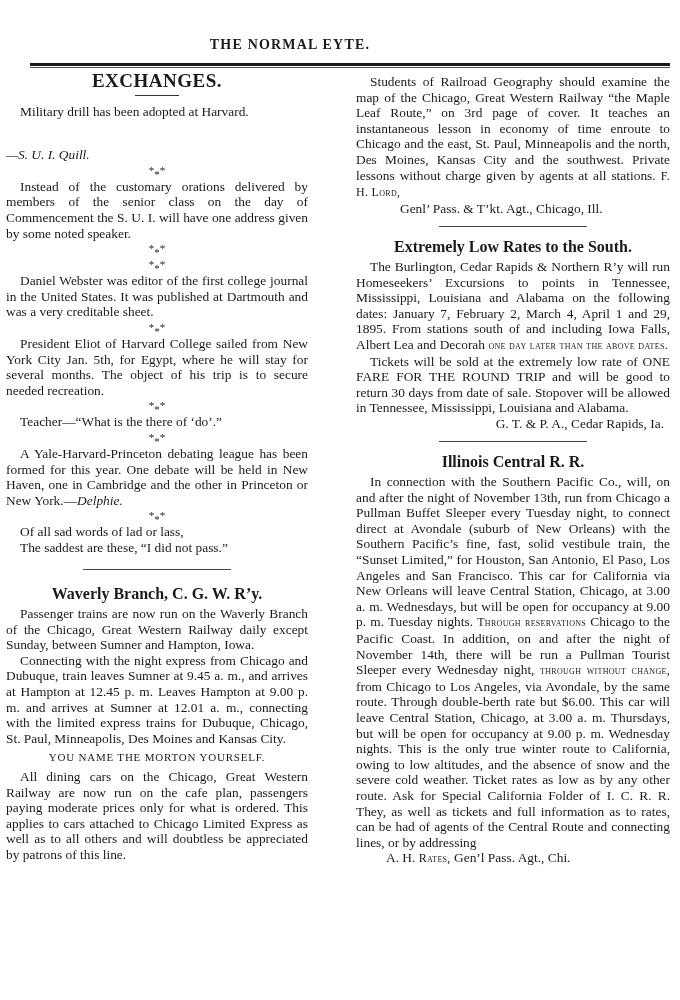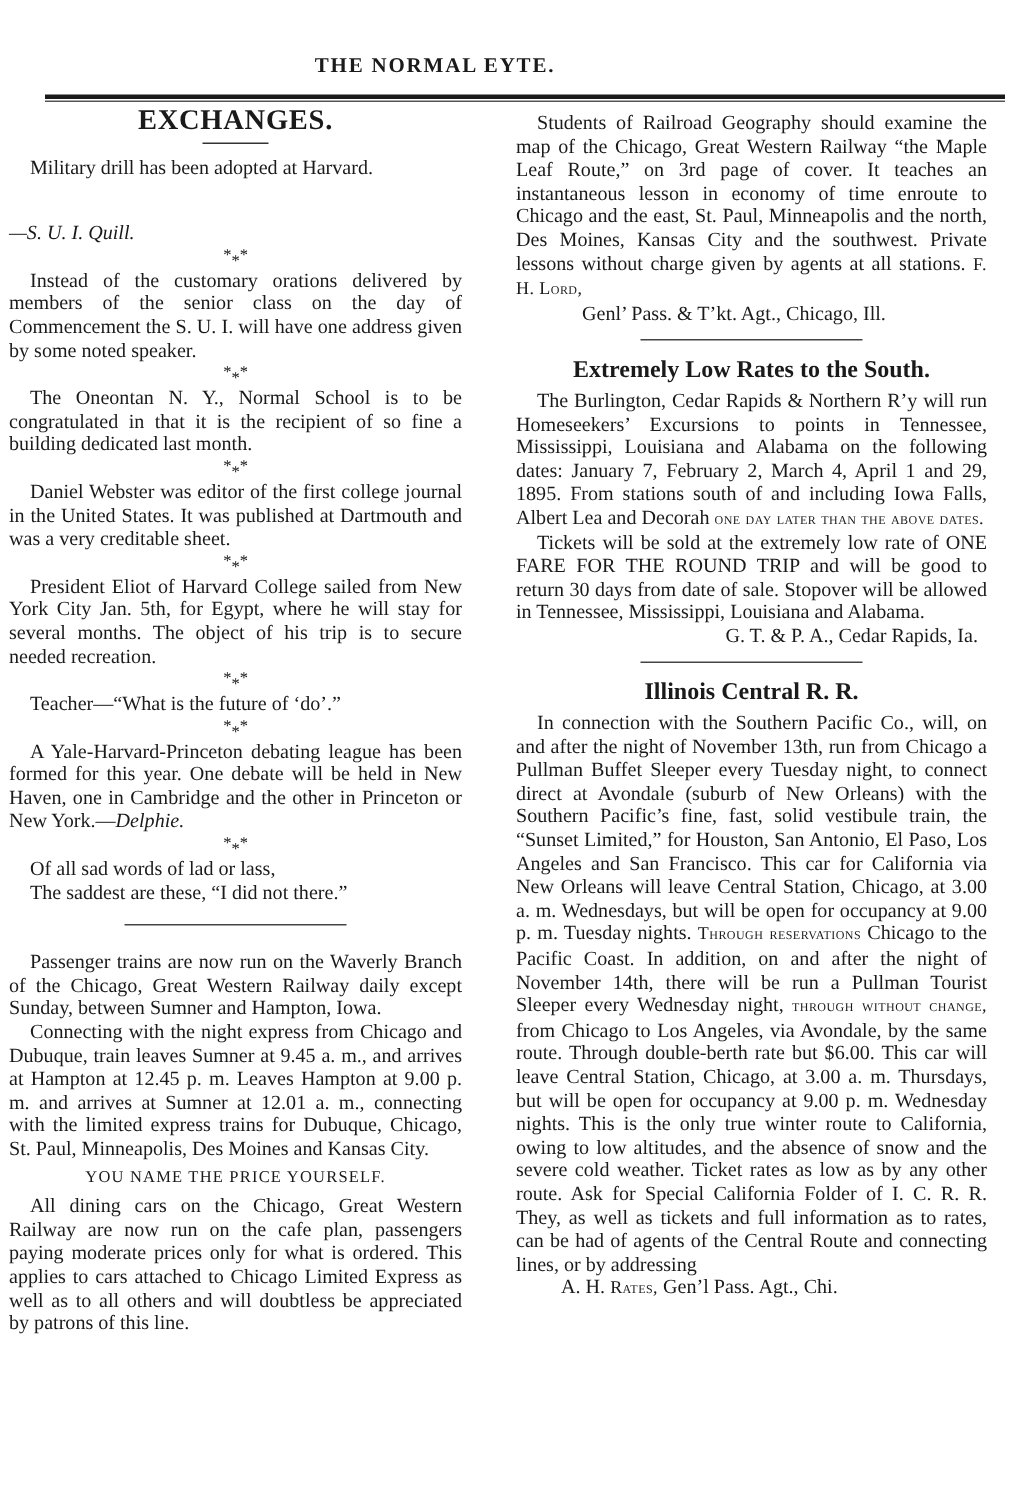--- a/index.html
+++ b/index.html
@@ -19,21 +19,21 @@
   .rule-thin {
     position: absolute; top: 67px; left: 30px; width: 640px; height: 1px; background: #555;
   }
   .col {
     position: absolute; top: 70px;
     font-family: "Liberation Serif", serif;
     font-size: 13.4px; line-height: 15.6px;
     text-align: justify;
   }
   .col-left { left: 6px; width: 302px; }
-  .col-right { left: 344px; width: 314px; }
+  .col-right { left: 356px; width: 314px; }
   .head-big {
     text-align: center; font-weight: bold; font-size: 19px; letter-spacing: 0.5px;
     margin: 3px 0 6px 0;
   }
   .head-sec {
     text-align: center; font-weight: bold; font-size: 16px; margin: 6px 0 4px 0;
   }
   .short-rule { width: 44px; height: 1px; background: #333; margin: 4px auto 8px auto; }
   .mid-rule { width: 148px; height: 1px; background: #444; margin: 10px auto 12px auto; }
   p { margin: 0; text-indent: 14px; }
@@ -60,43 +60,43 @@
 
   <p>
     <span>Military drill has been adopted at Harvard.</span>
   </p>
   <p class="noindent"><em>—S. U. I. Quill.</em></p>
 
   <div class="asterism"><span>*</span><span class="low">*</span><span>*</span></div>
   <p>Instead of the customary orations delivered by members of the senior class on the day of Commencement the S. U. I. will have one address given by some noted speaker.</p>
 
   <div class="asterism"><span>*</span><span class="low">*</span><span>*</span></div>
-  <p>The Oneontan N. Y., Normal School is to be congratulated in that it is the recipient of so fine a building dedicated last month.</p>
 
   <div class="asterism"><span>*</span><span class="low">*</span><span>*</span></div>
   <p>Daniel Webster was editor of the first college journal in the United States. It was published at Dartmouth and was a very creditable sheet.</p>
 
   <div class="asterism"><span>*</span><span class="low">*</span><span>*</span></div>
   <p>President Eliot of Harvard College sailed from New York City Jan. 5th, for Egypt, where he will stay for several months. The object of his trip is to secure needed recreation.</p>
 
   <div class="asterism"><span>*</span><span class="low">*</span><span>*</span></div>
-  <p class="verse">Teacher—“What is the future of ‘do’.”</p>
+  <p class="verse">Teacher—“What is the there of ‘do’.”</p>
 
   <div class="asterism"><span>*</span><span class="low">*</span><span>*</span></div>
   <p><span>A Yale-Harvard-Princeton debating league has been formed for this year. One debate will be held in New Haven, one in Cambridge and the other in Princeton or New York.—</span><em>Delphie.</em></p>
 
   <div class="asterism"><span>*</span><span class="low">*</span><span>*</span></div>
   <p class="verse">Of all sad words of lad or lass,</p>
-  <p class="verse">The saddest are these, “I did not there.”</p>
+  <p class="verse">The saddest are these, “I did not pass.”</p>
 
   <div class="mid-rule" style="margin-top:14px;margin-bottom:16px;"></div>
 
+  <div class="head-sec">Waverly Branch, C. G. W. R’y.</div>
   <p>Passenger trains are now run on the Waverly Branch of the Chicago, Great Western Railway daily except Sunday, between Sumner and Hampton, Iowa.</p>
   <p>Connecting with the night express from Chicago and Dubuque, train leaves Sumner at 9.45 a. m., and arrives at Hampton at 12.45 p. m. Leaves Hampton at 9.00 p. m. and arrives at Sumner at 12.01 a. m., connecting with the limited express trains for Dubuque, Chicago, St. Paul, Minneapolis, Des Moines and Kansas City.</p>
-  <div class="subhead-caps">YOU NAME THE PRICE YOURSELF.</div>
+  <div class="subhead-caps">YOU NAME THE MORTON YOURSELF.</div>
   <p>All dining cars on the Chicago, Great Western Railway are now run on the cafe plan, passengers paying moderate prices only for what is ordered. This applies to cars attached to Chicago Limited Express as well as to all others and will doubtless be appreciated by patrons of this line.</p>
 </div>
 
 <div class="col col-right">
   <p style="margin-top:4px;"><span>Students of Railroad Geography should examine the map of the Chicago, Great Western Railway “the Maple Leaf Route,” on 3rd page of cover. It teaches an instantaneous lesson in economy of time enroute to Chicago and the east, St. Paul, Minneapolis and the north, Des Moines, Kansas City and the southwest. Private lessons without charge given by agents at all stations.</span> <span class="sc">F. H. Lord,</span></p>
   <p class="sig-indent" style="padding-left:44px;">Genl’ Pass. &amp; T’kt. Agt., Chicago, Ill.</p>
 
   <div class="mid-rule"></div>
 
   <div class="head-sec">Extremely Low Rates to the South.</div>

